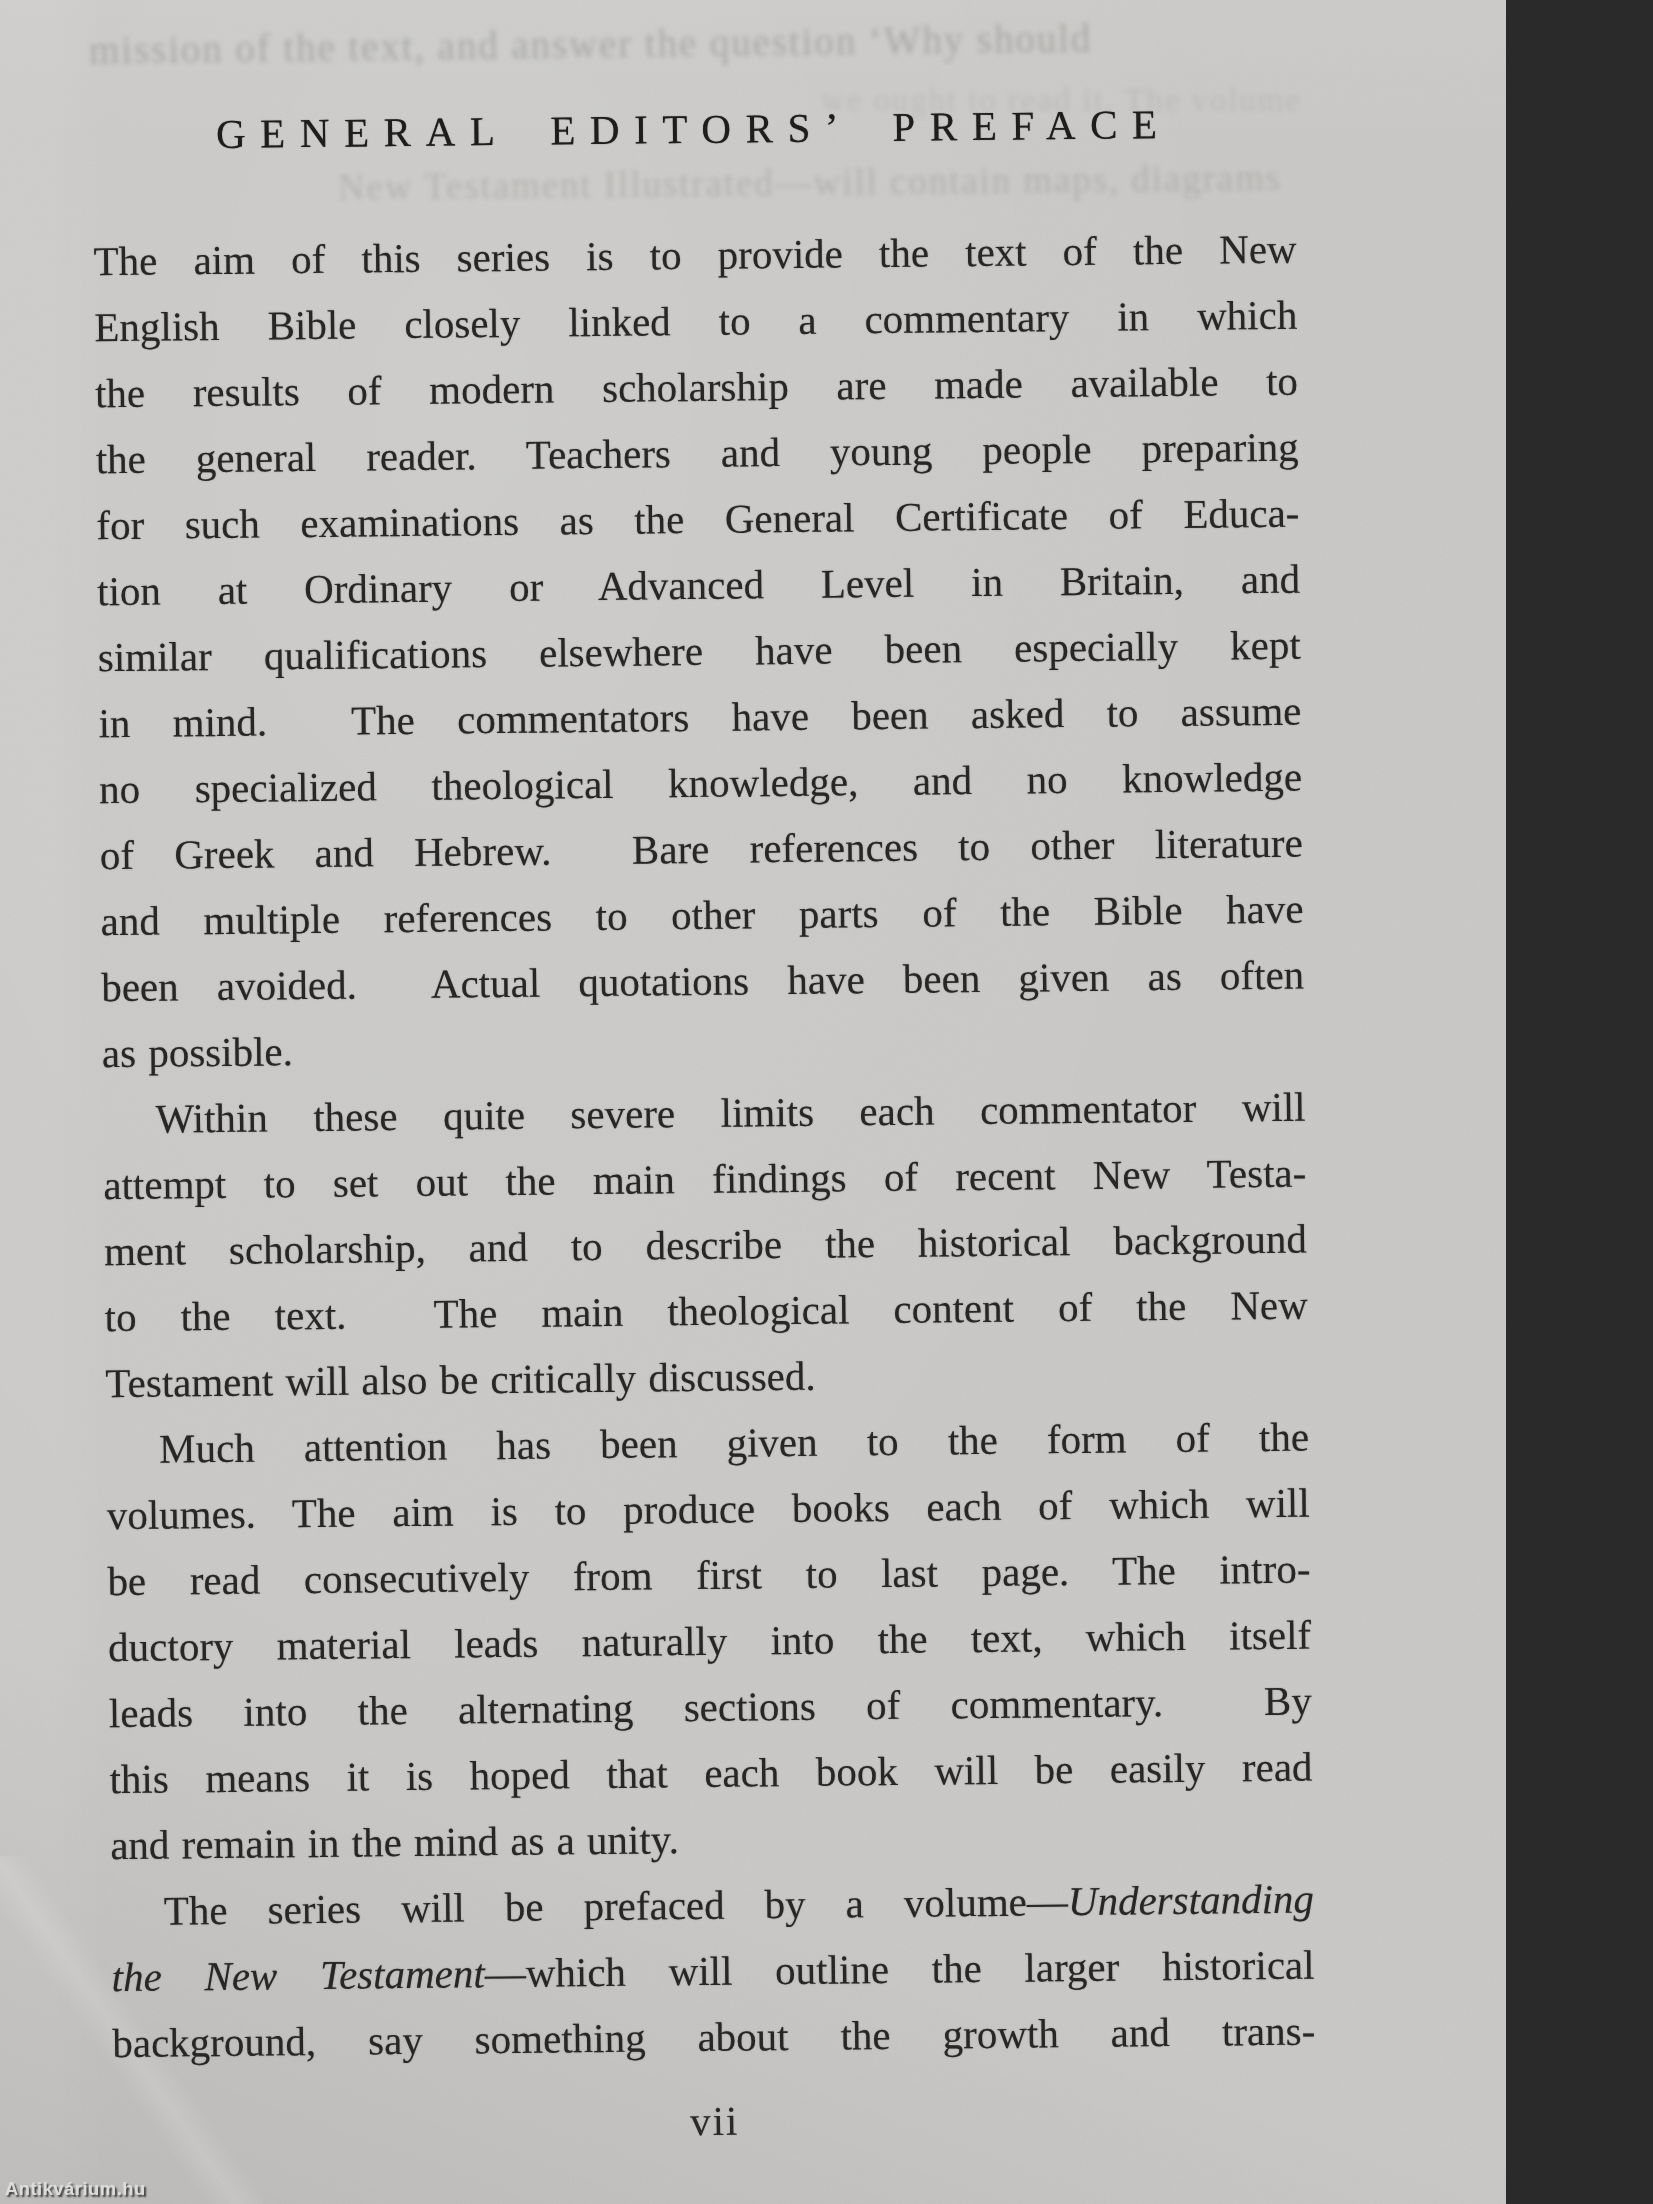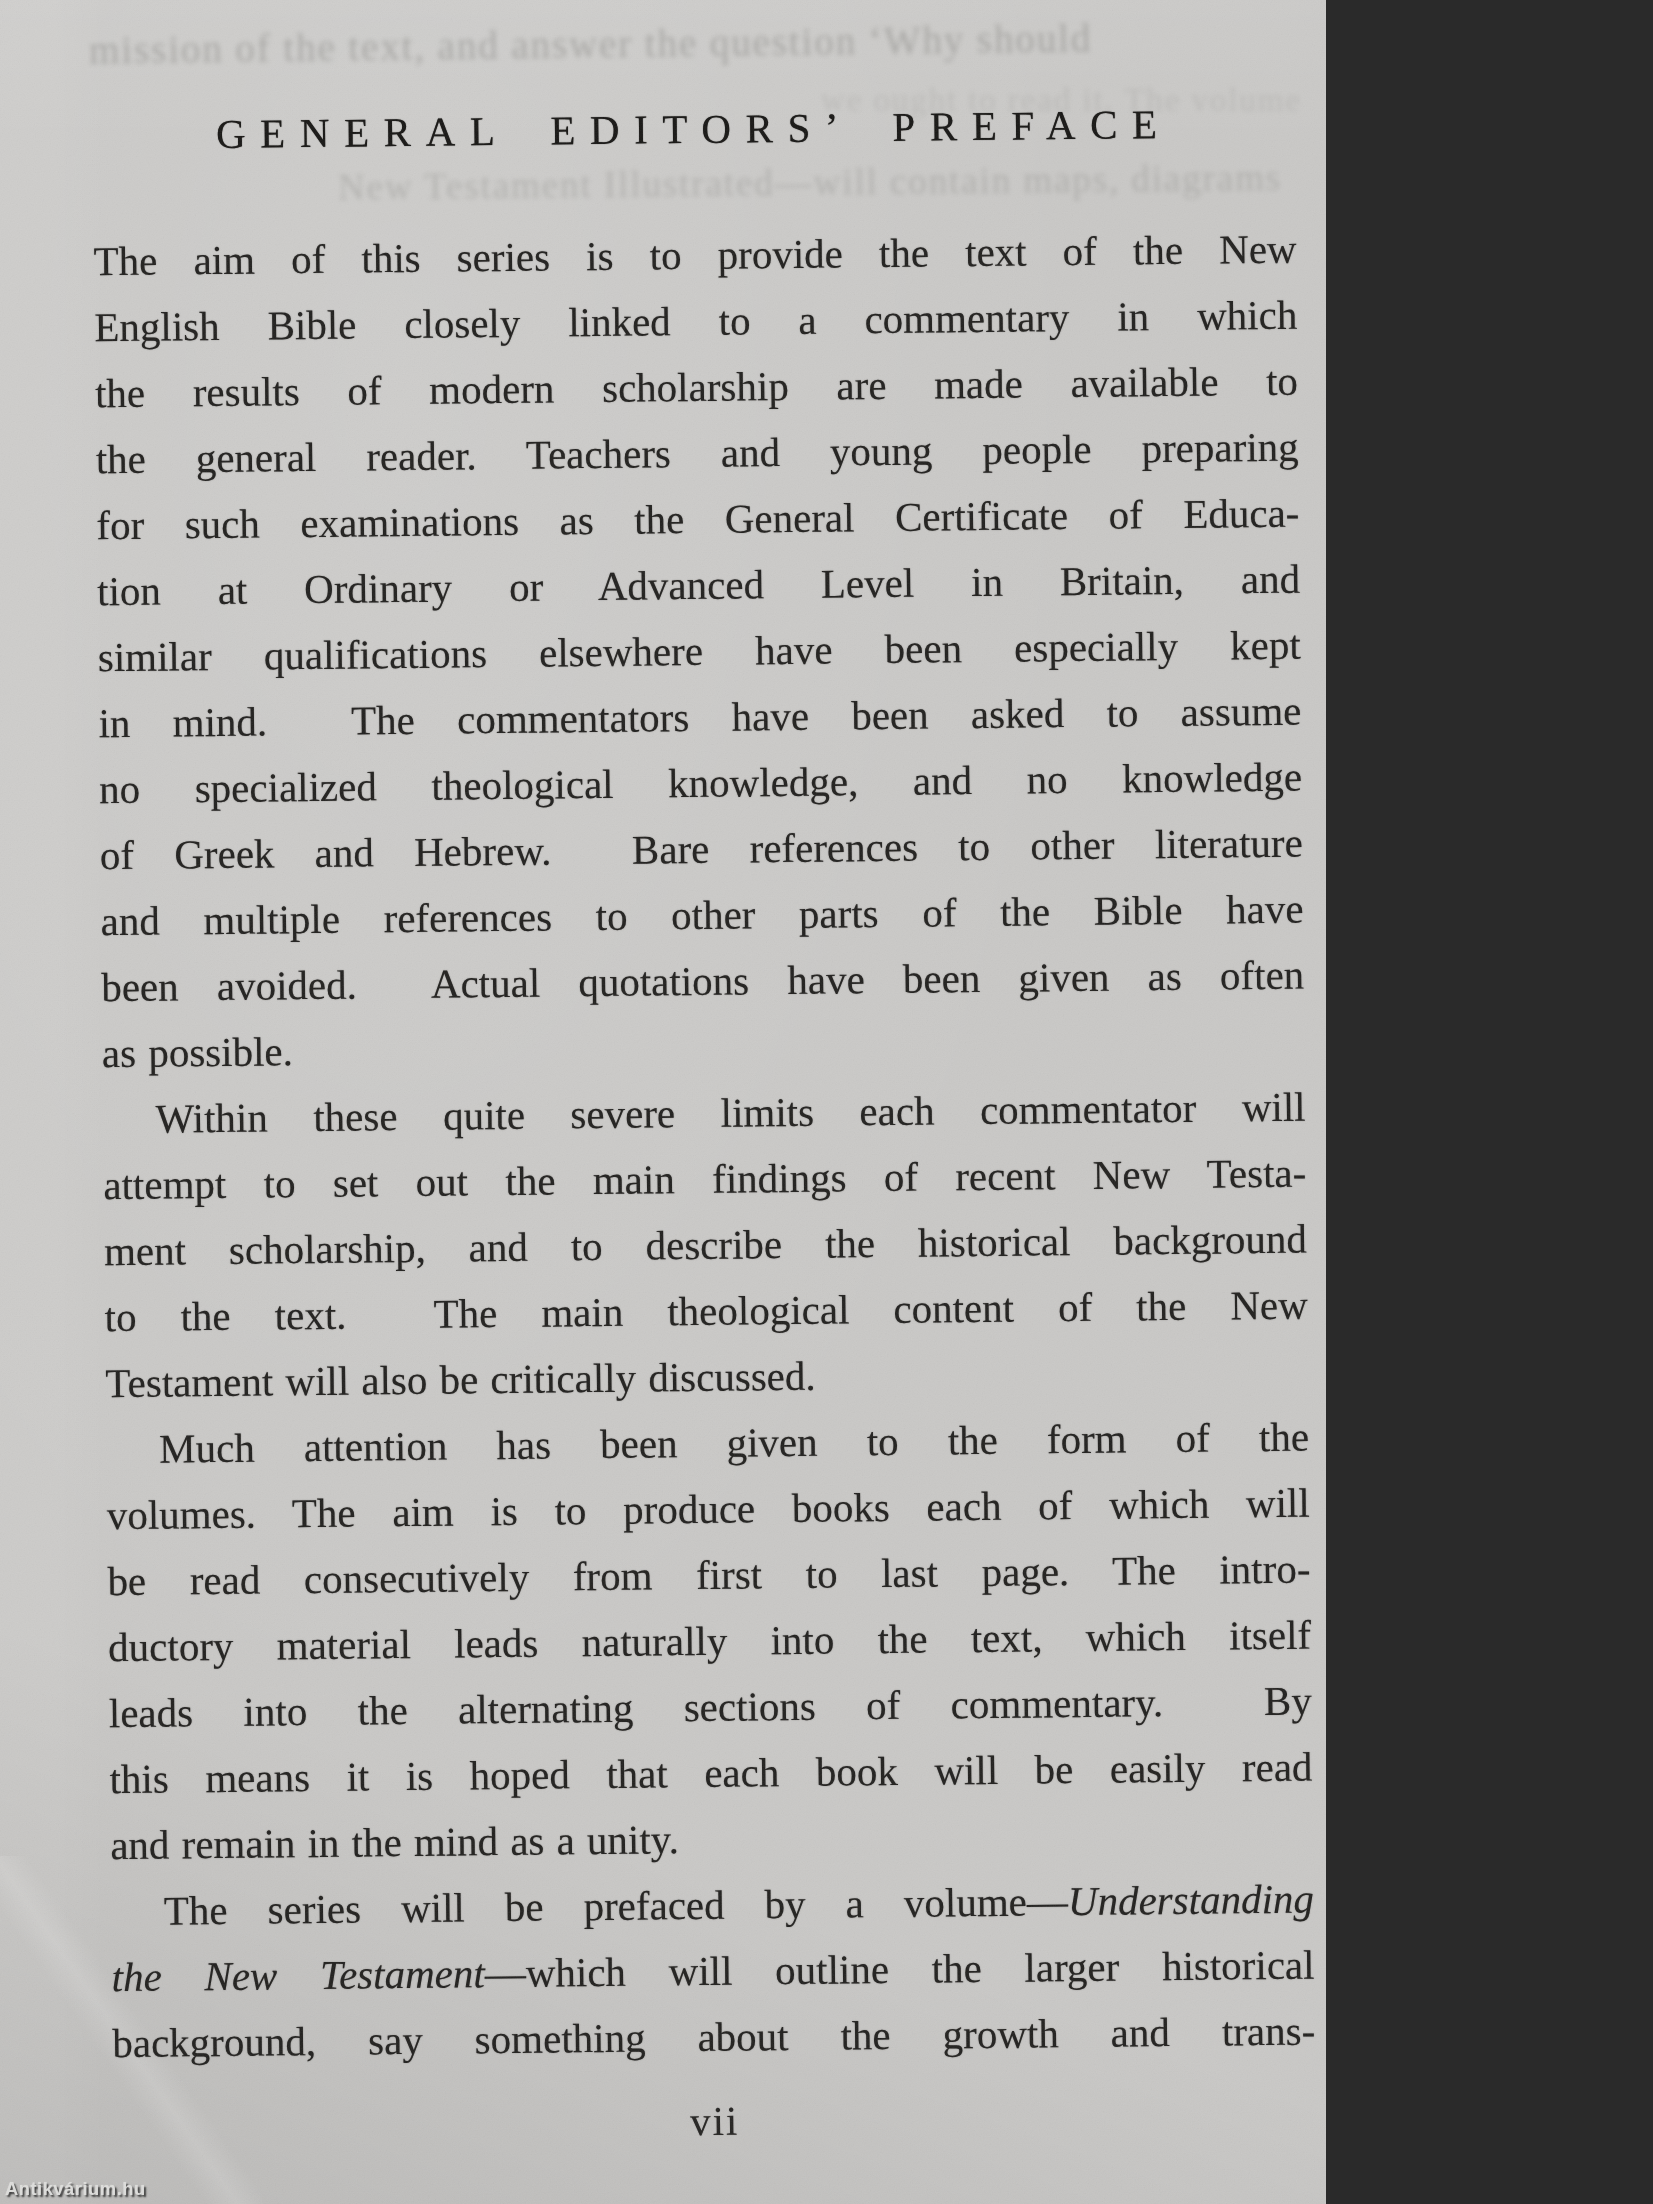--- a/index.html
+++ b/index.html
@@ -1,18 +1,18 @@
 <!DOCTYPE html>
 <html><head>
 <meta charset="utf-8">
 <style>
   html,body{margin:0;padding:0;background:#2a2a2a;}
   .photo{
     position:relative;
-    width:1326px;height:2205px;
+    width:1506px;height:2205px;
     overflow:hidden;
     background:
       radial-gradient(ellipse at 30% 18%, rgba(255,255,255,0.09), rgba(255,255,255,0) 55%),
       linear-gradient(200deg, rgba(0,0,0,0) 78%, rgba(0,0,0,0.07) 100%),
       linear-gradient(90deg, rgba(255,255,255,0.06) 0px, rgba(255,255,255,0.06) 53px, rgba(255,255,255,0) 107px),
       linear-gradient(180deg, rgba(255,255,255,0.05) 0px, rgba(255,255,255,0) 155px),
       #c9c8c6;
     font-family:"Liberation Serif", serif;
   }
   

